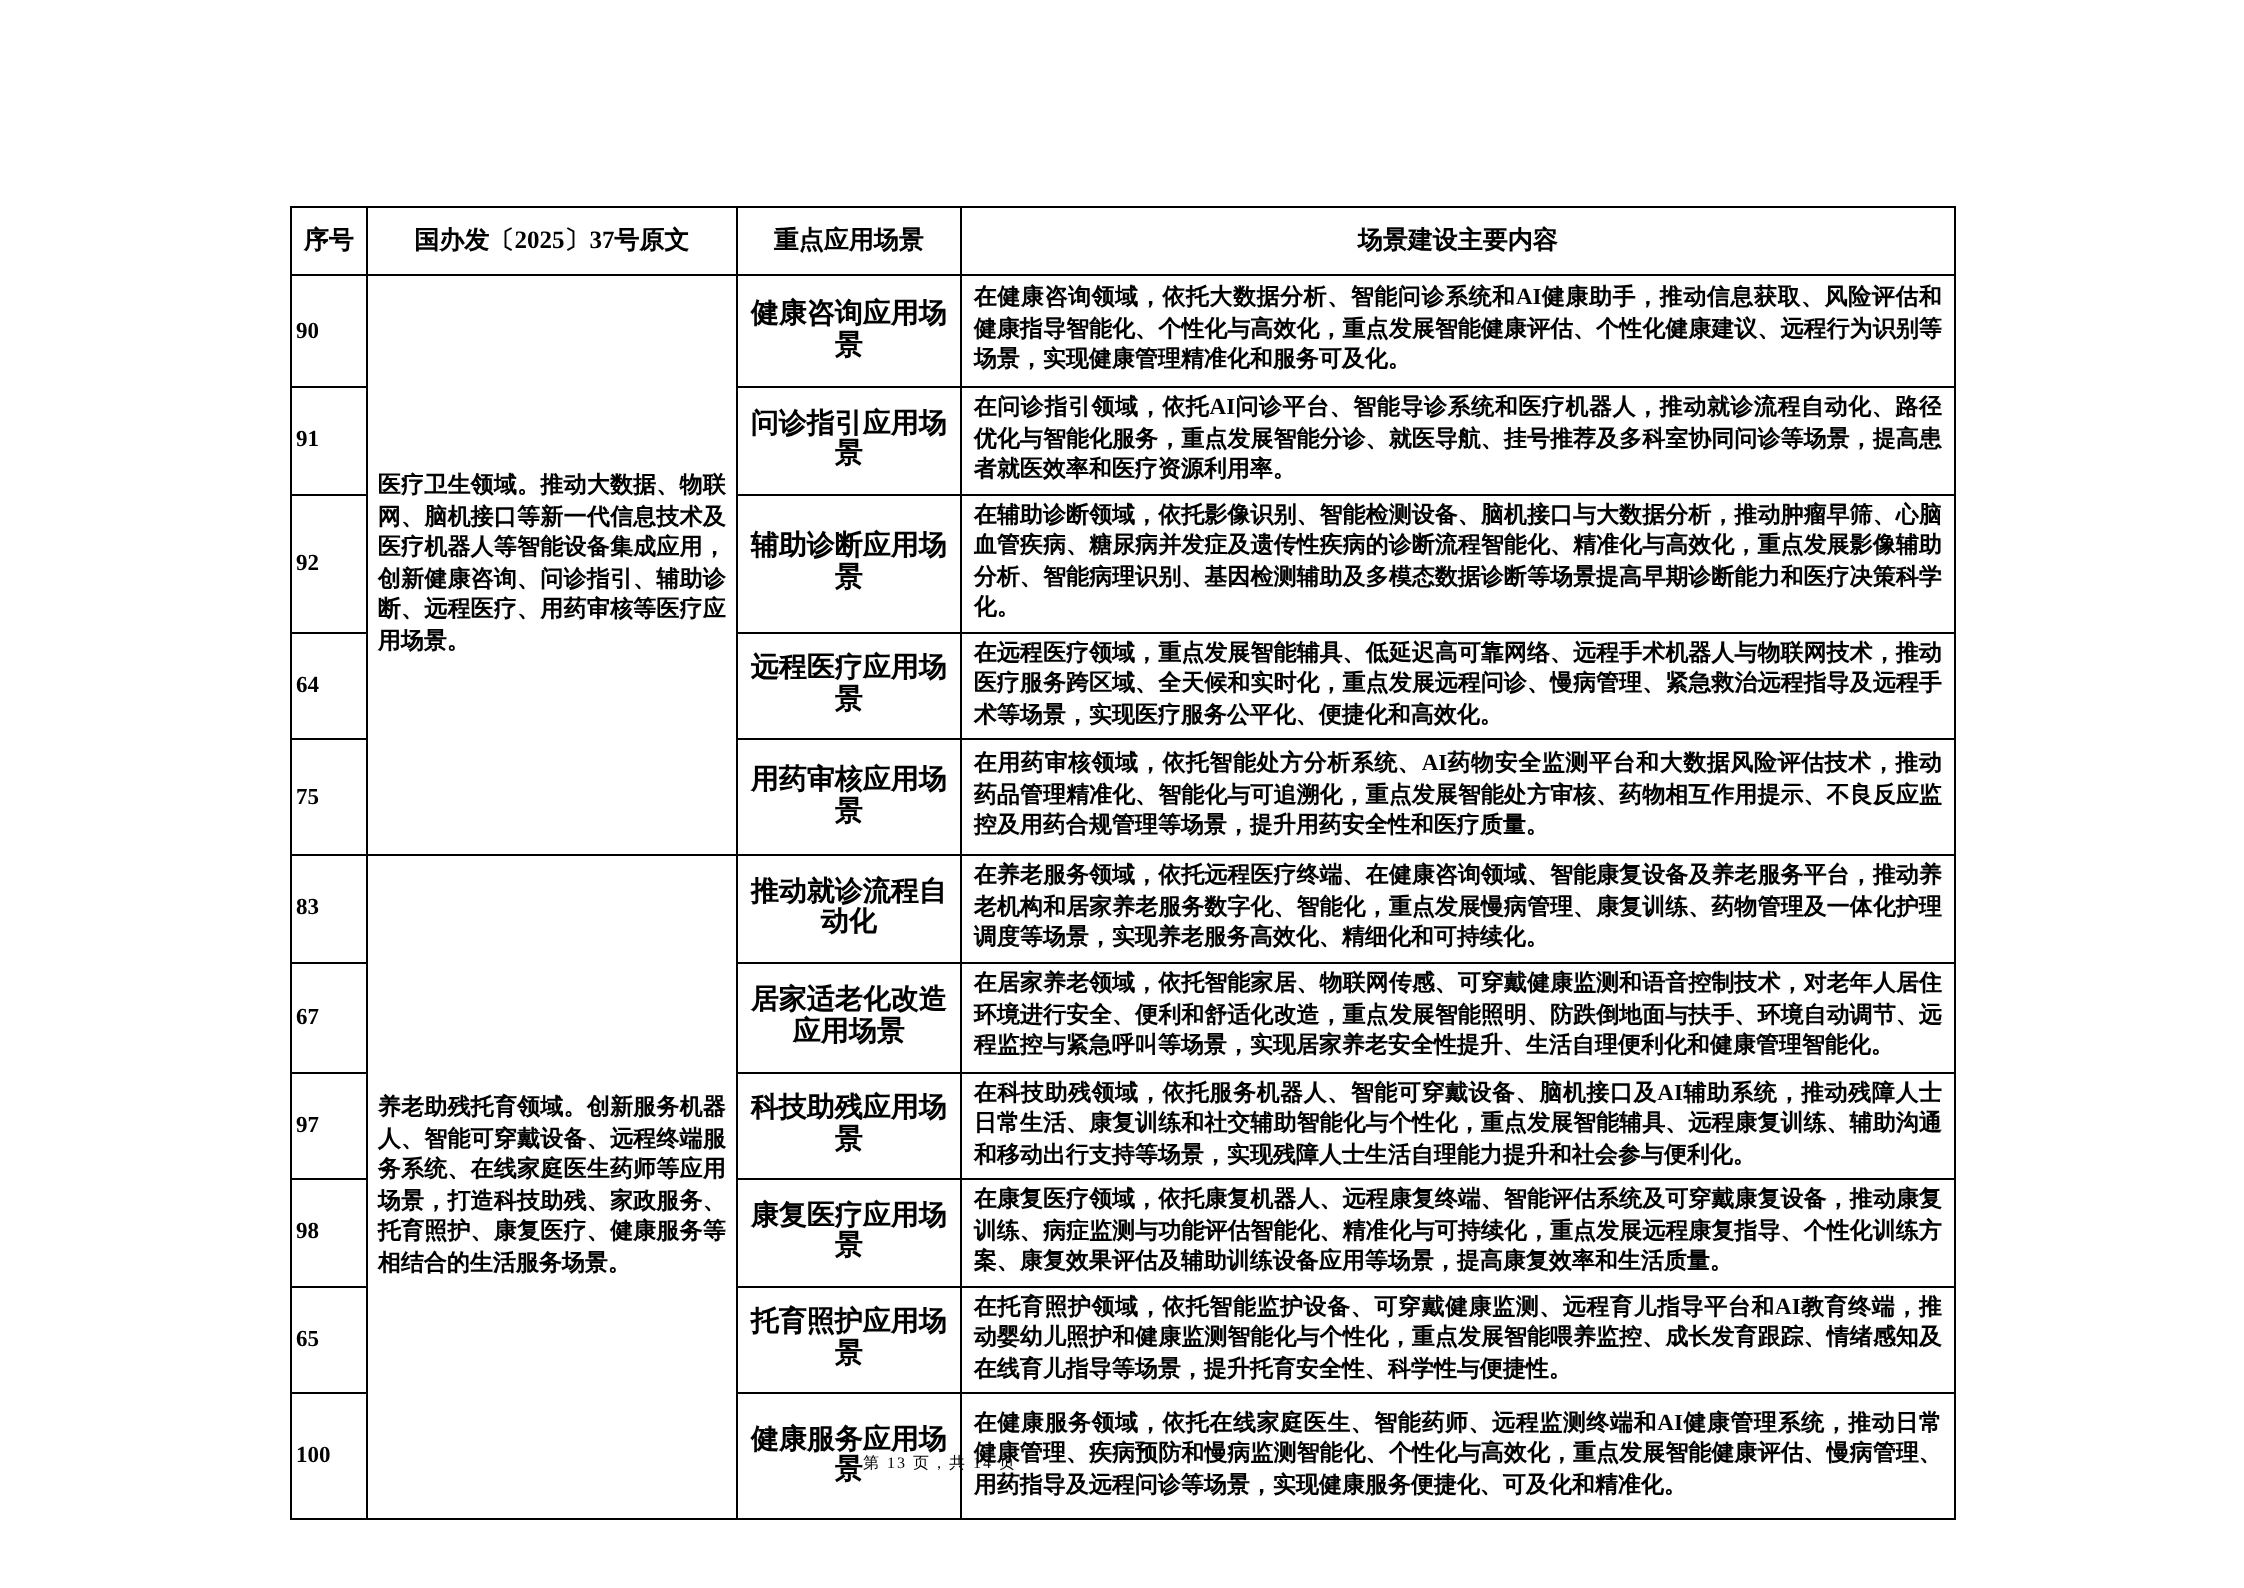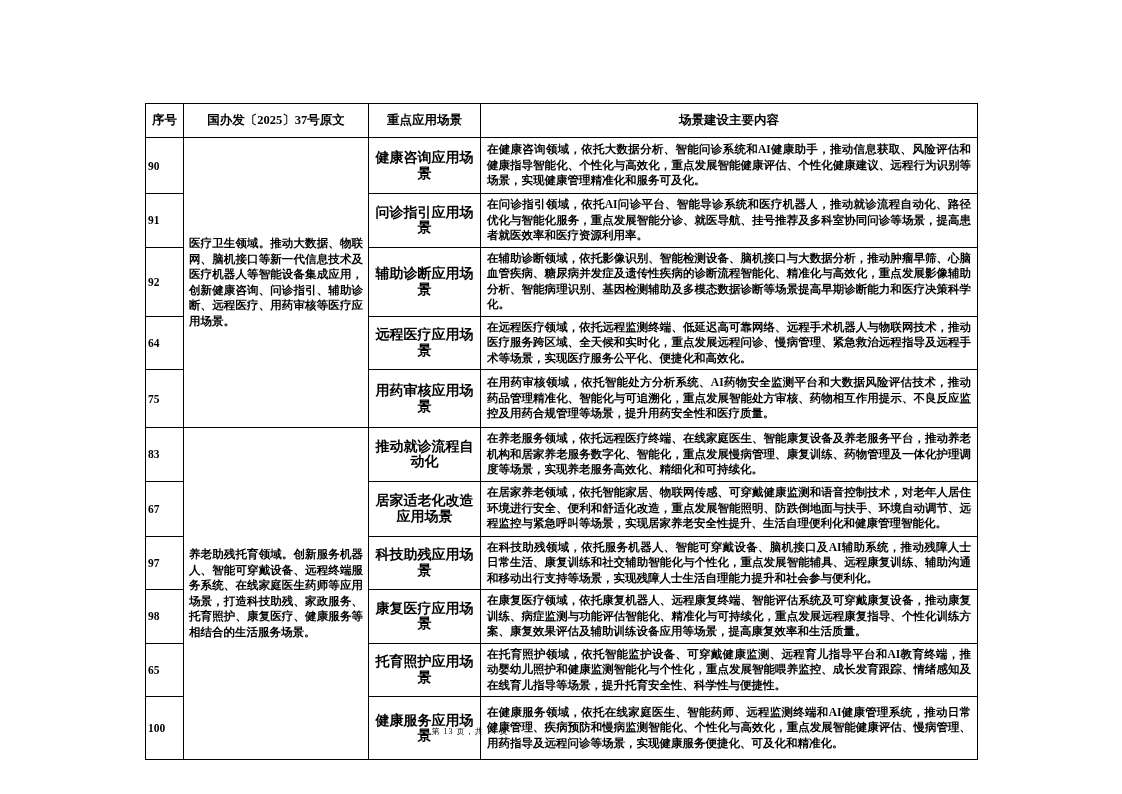--- a/index.html
+++ b/index.html
@@ -121,32 +121,32 @@
         <td class="cell-content">在问诊指引领域，依托AI问诊平台、智能导诊系统和医疗机器人，推动就诊流程自动化、路径优化与智能化服务，重点发展智能分诊、就医导航、挂号推荐及多科室协同问诊等场景，提高患者就医效率和医疗资源利用率。</td>
       </tr>
       <tr class="r-92">
         <td class="cell-no">92</td>
         <td class="cell-scenario">辅助诊断应用场景</td>
         <td class="cell-content">在辅助诊断领域，依托影像识别、智能检测设备、脑机接口与大数据分析，推动肿瘤早筛、心脑血管疾病、糖尿病并发症及遗传性疾病的诊断流程智能化、精准化与高效化，重点发展影像辅助分析、智能病理识别、基因检测辅助及多模态数据诊断等场景提高早期诊断能力和医疗决策科学化。</td>
       </tr>
       <tr class="r-93">
         <td class="cell-no">64</td>
         <td class="cell-scenario">远程医疗应用场景</td>
-        <td class="cell-content">在远程医疗领域，依托远程监测终端、低延迟高可靠网络、远程手术机器人与物联网技术，推动医疗服务跨区域、全天候和实时化，重点发展远程问诊、慢病管理、紧急救治远程指导及远程手术等场景，实现医疗服务公平化、便捷化和高效化。</td>
+        <td class="cell-content">在远程医疗领域，重点发展智能辅具、低延迟高可靠网络、远程手术机器人与物联网技术，推动医疗服务跨区域、全天候和实时化，重点发展远程问诊、慢病管理、紧急救治远程指导及远程手术等场景，实现医疗服务公平化、便捷化和高效化。</td>
       </tr>
       <tr class="r-94">
         <td class="cell-no">75</td>
         <td class="cell-scenario">用药审核应用场景</td>
         <td class="cell-content">在用药审核领域，依托智能处方分析系统、AI药物安全监测平台和大数据风险评估技术，推动药品管理精准化、智能化与可追溯化，重点发展智能处方审核、药物相互作用提示、不良反应监控及用药合规管理等场景，提升用药安全性和医疗质量。</td>
       </tr>
       <tr class="r-95">
         <td class="cell-no">83</td>
         <td class="cell-source" rowspan="6">养老助残托育领域。创新服务机器人、智能可穿戴设备、远程终端服务系统、在线家庭医生药师等应用场景，打造科技助残、家政服务、托育照护、康复医疗、健康服务等相结合的生活服务场景。</td>
         <td class="cell-scenario">推动就诊流程自动化</td>
-        <td class="cell-content">在养老服务领域，依托远程医疗终端、在线家庭医生、智能康复设备及养老服务平台，推动养老机构和居家养老服务数字化、智能化，重点发展慢病管理、康复训练、药物管理及一体化护理调度等场景，实现养老服务高效化、精细化和可持续化。</td>
+        <td class="cell-content">在养老服务领域，依托远程医疗终端、在健康咨询领域、智能康复设备及养老服务平台，推动养老机构和居家养老服务数字化、智能化，重点发展慢病管理、康复训练、药物管理及一体化护理调度等场景，实现养老服务高效化、精细化和可持续化。</td>
       </tr>
       <tr class="r-96">
         <td class="cell-no">67</td>
         <td class="cell-scenario">居家适老化改造应用场景</td>
         <td class="cell-content">在居家养老领域，依托智能家居、物联网传感、可穿戴健康监测和语音控制技术，对老年人居住环境进行安全、便利和舒适化改造，重点发展智能照明、防跌倒地面与扶手、环境自动调节、远程监控与紧急呼叫等场景，实现居家养老安全性提升、生活自理便利化和健康管理智能化。</td>
       </tr>
       <tr class="r-97">
         <td class="cell-no">97</td>
         <td class="cell-scenario">科技助残应用场景</td>
         <td class="cell-content">在科技助残领域，依托服务机器人、智能可穿戴设备、脑机接口及AI辅助系统，推动残障人士日常生活、康复训练和社交辅助智能化与个性化，重点发展智能辅具、远程康复训练、辅助沟通和移动出行支持等场景，实现残障人士生活自理能力提升和社会参与便利化。</td>

